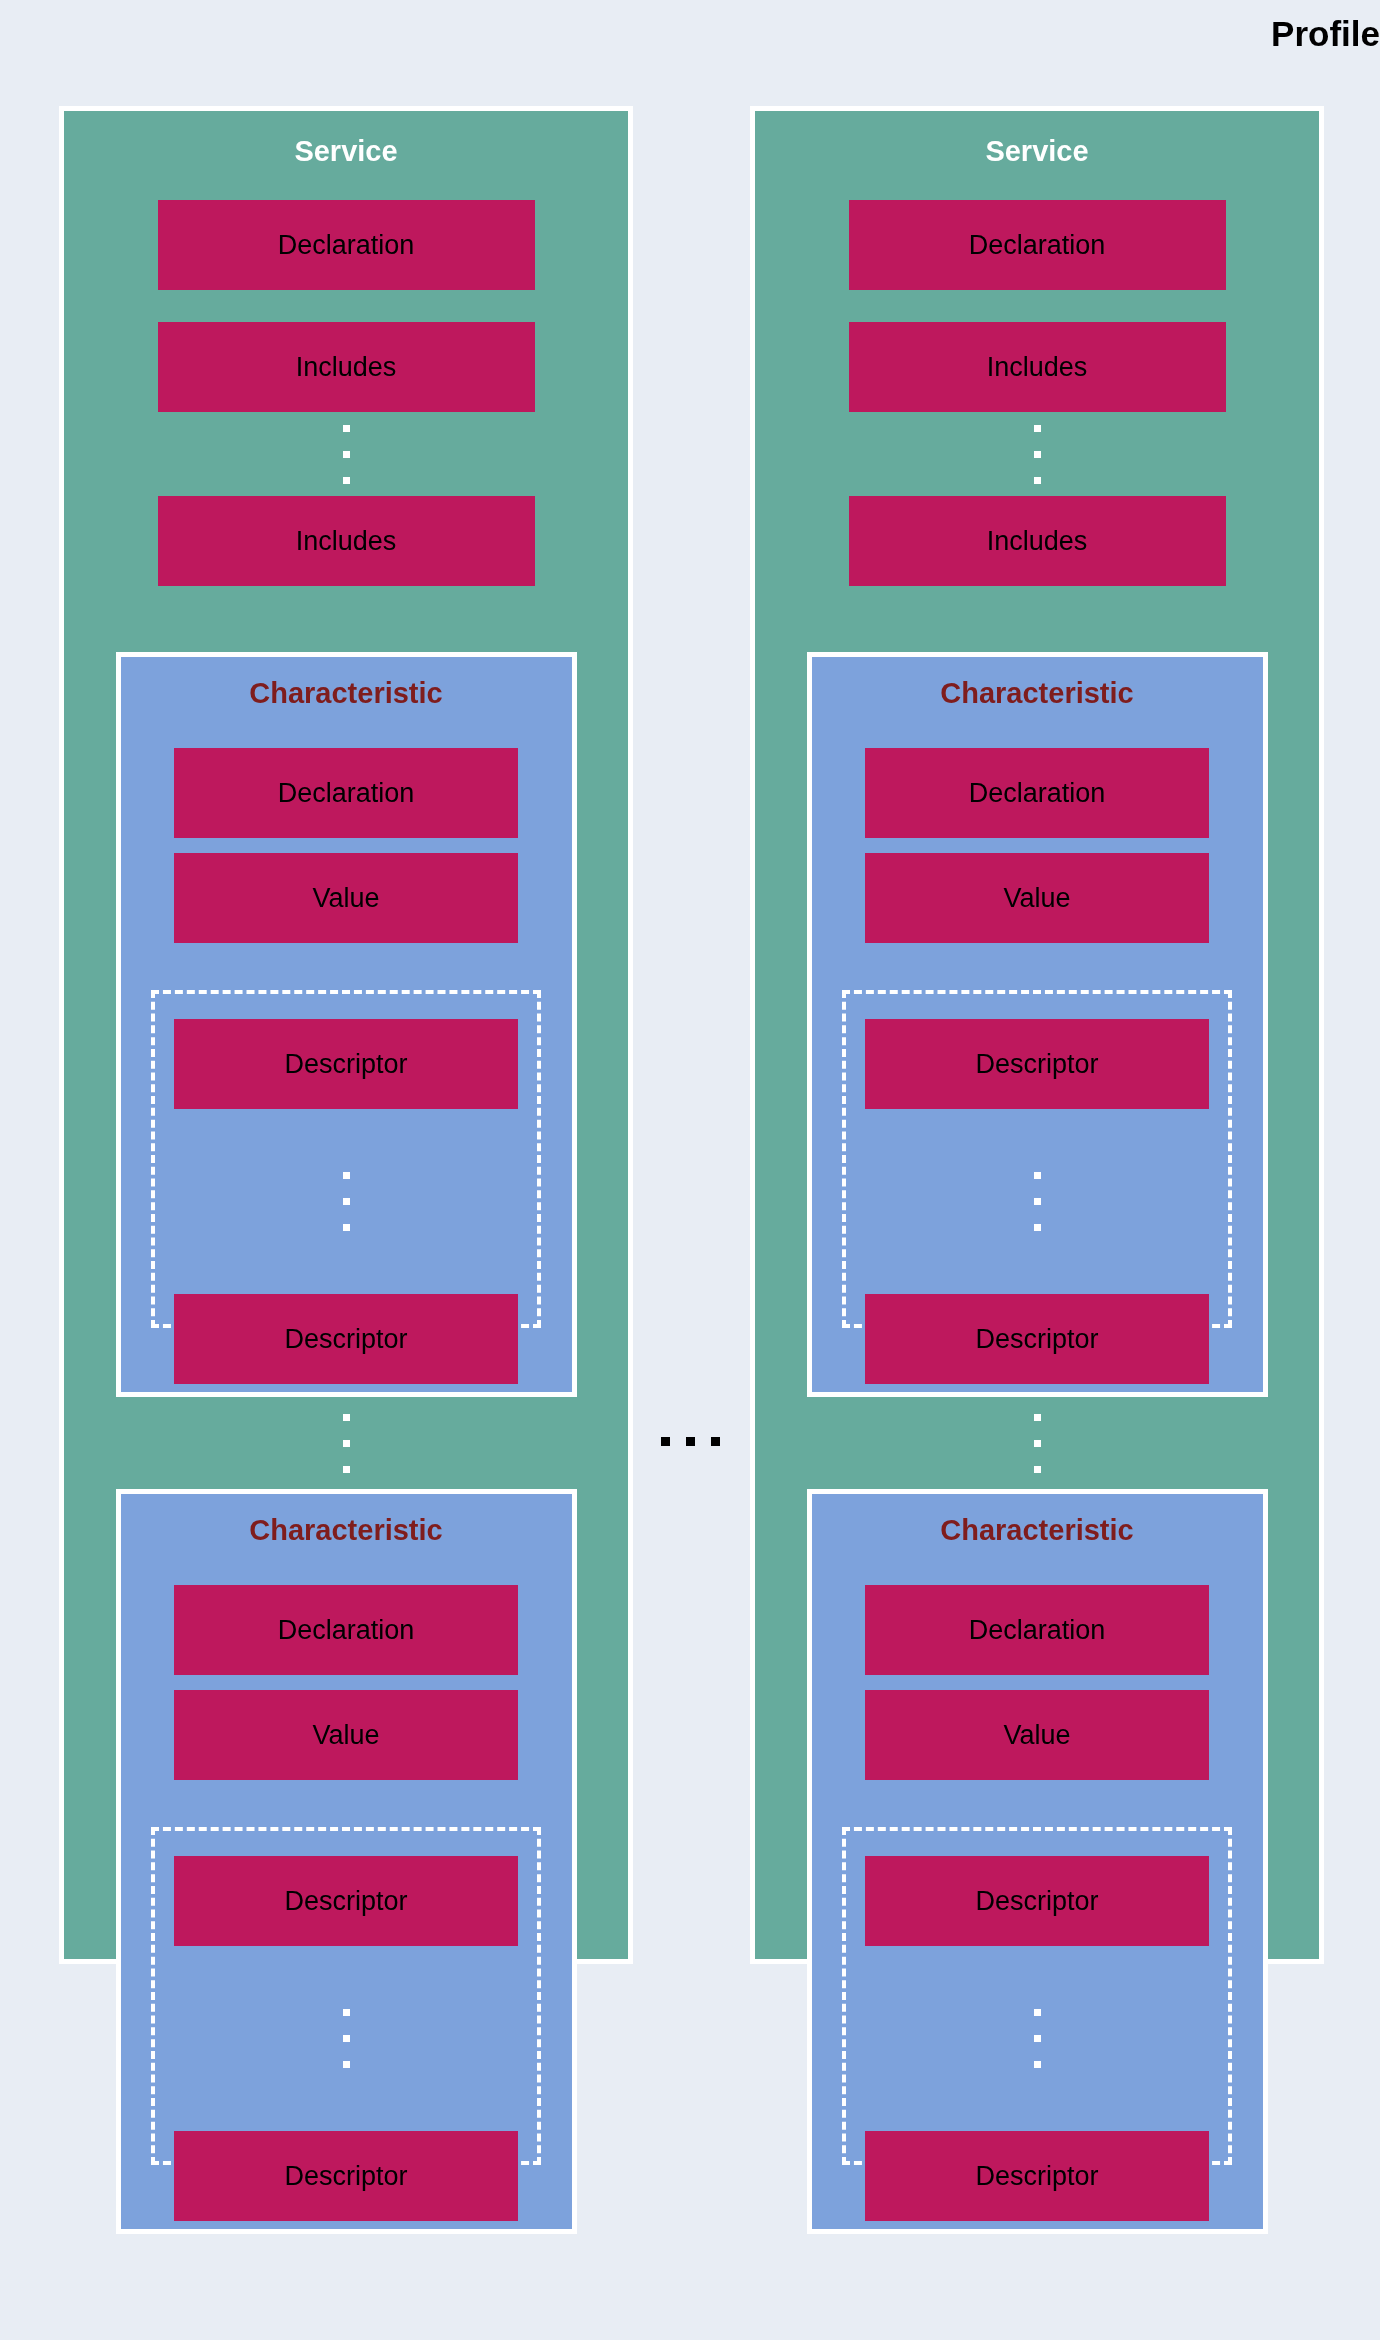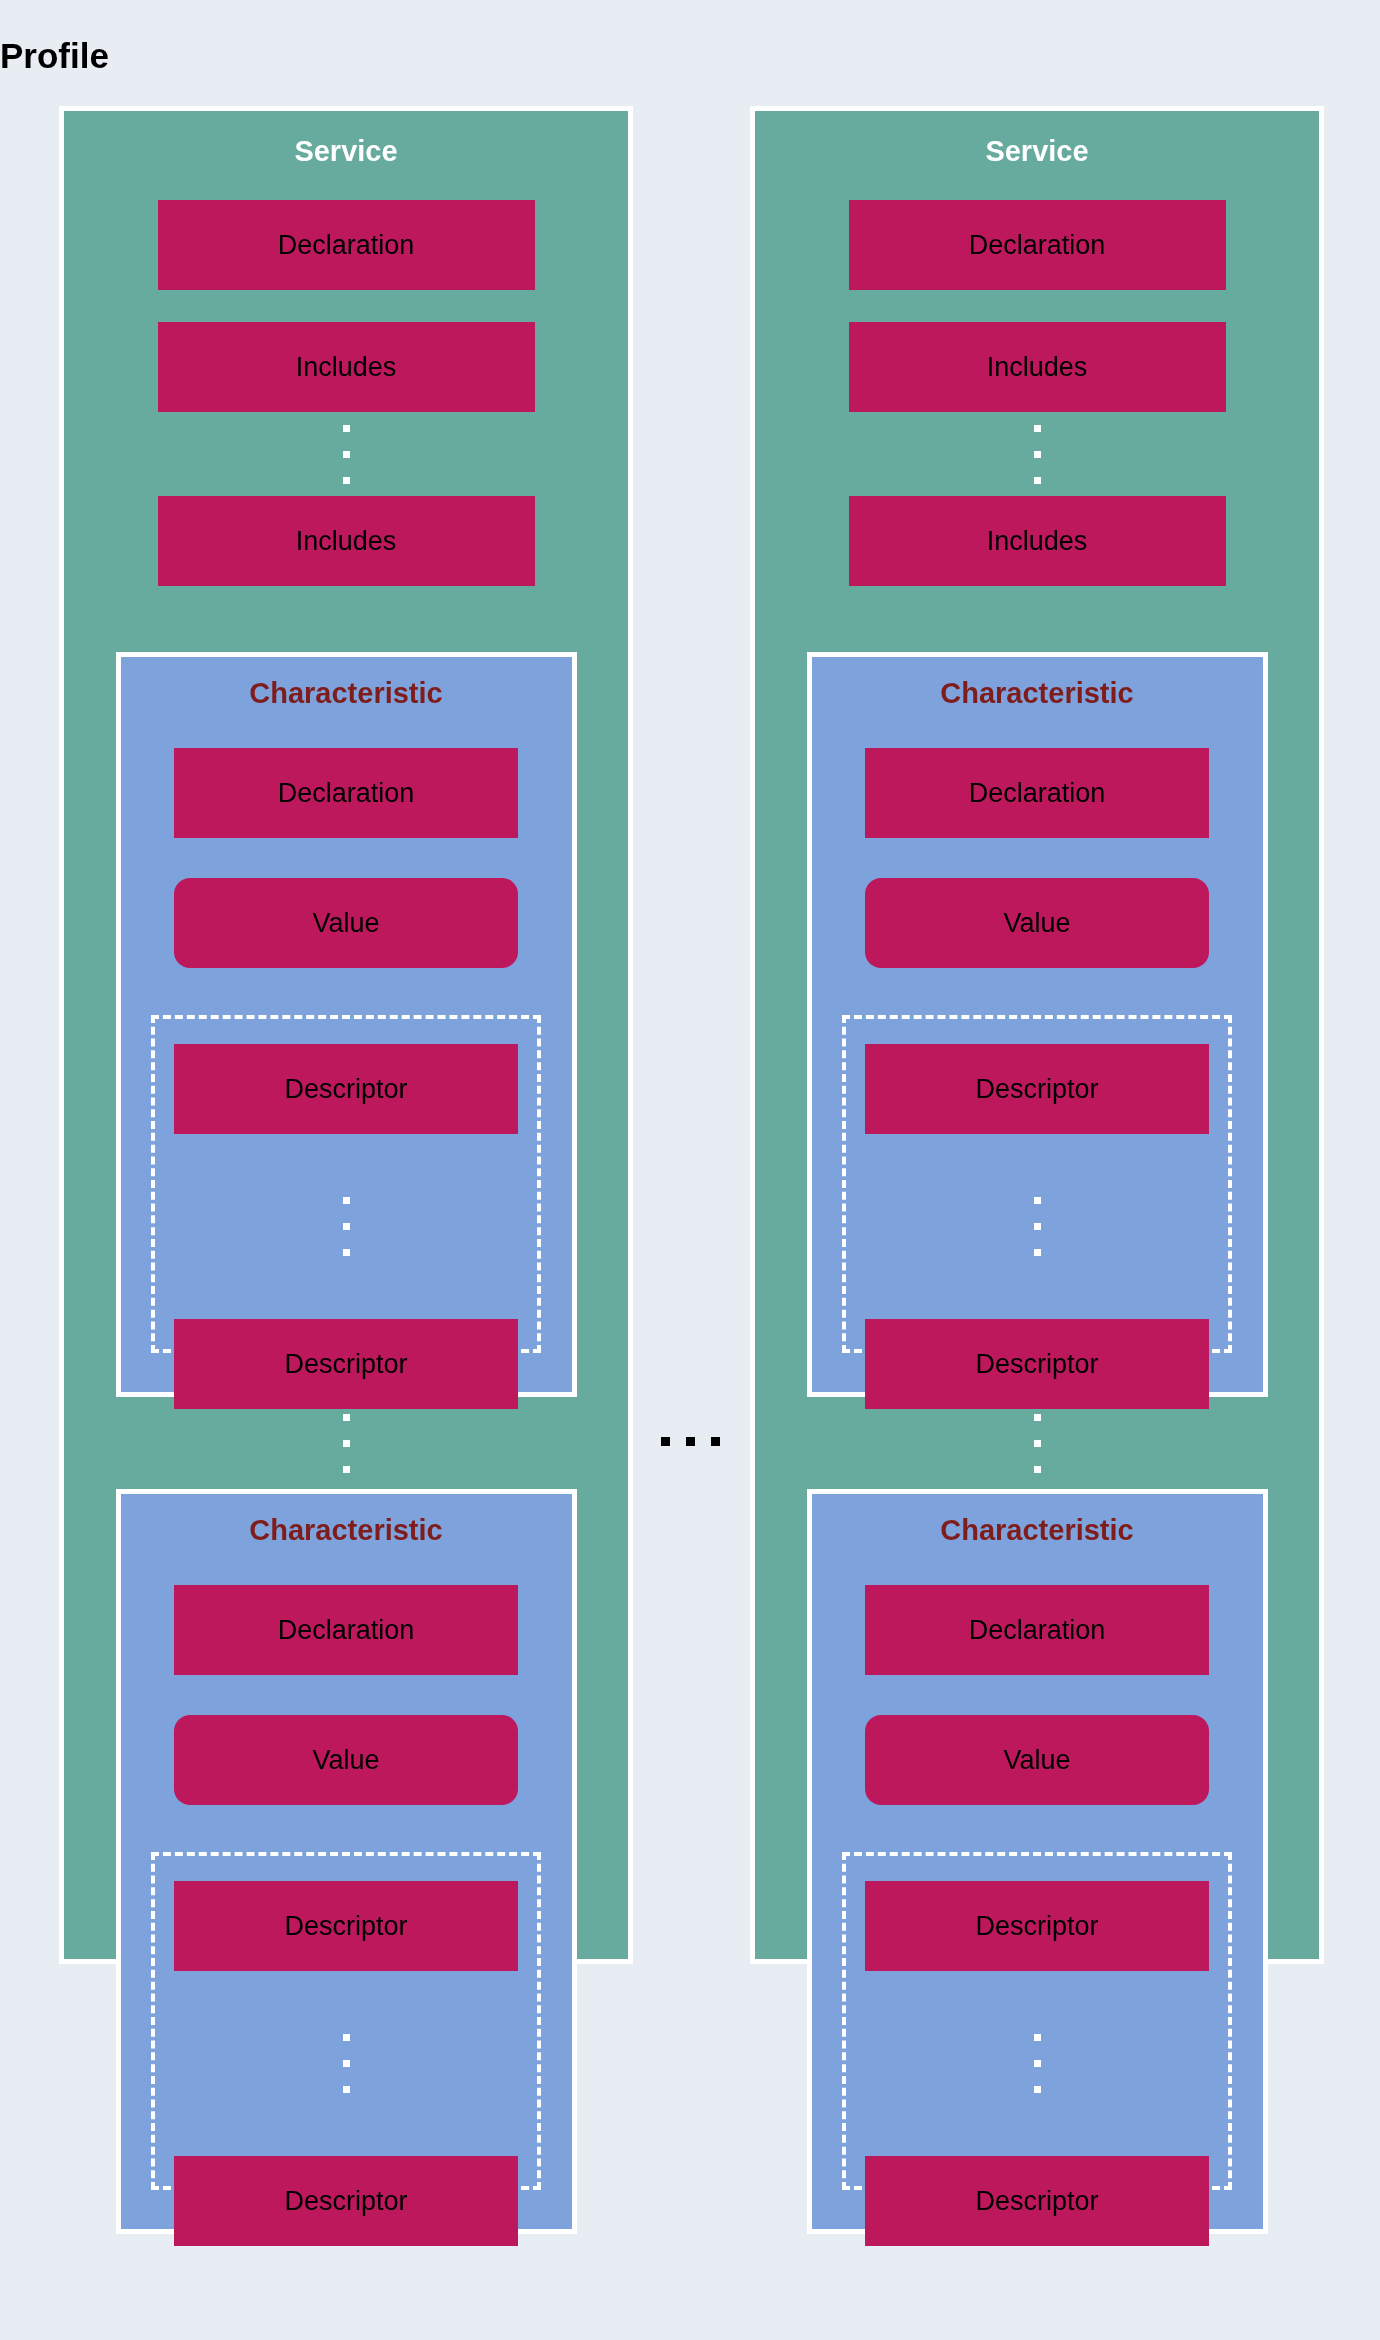--- a/index.html
+++ b/index.html
@@ -2,22 +2,22 @@
 <html><head>
 <meta charset="utf-8">
 <style>
   html,body { margin:0; padding:0; background:#E8EDF4; }
   .page {
     position:relative; width:1380px; height:2340px;
     background:#E8EDF4; overflow:hidden;
     font-family:"Liberation Sans", sans-serif;
   }
   .title {
-    position:absolute; top:36px; left:0; width:100%;
-    text-align:left; font-size:35px; font-weight:bold; color:#000;
+    position:absolute; top:14px; left:0; width:100%;
+    text-align:right; font-size:35px; font-weight:bold; color:#000;
   }
   .service-col {
     position:absolute; top:106px; width:574px; height:1858px;
     background:#66AB9D; border:5px solid #FFFFFF; box-sizing:border-box;
     display:flex; flex-direction:column; align-items:center;
   }
   .col-left  { left:59px; }
   .col-right { left:750px; }
   .service-label {
     margin-top:24px; font-size:29px; line-height:32px;
@@ -26,21 +26,21 @@
   .box {
     background:#be185d; height:90px; flex:none;
     display:flex; align-items:center; justify-content:center;
     font-size:27px; color:#000;
   }
   .wide   { width:377px; }
   .narrow { width:344px; }
   .mt33 { margin-top:33px; }
   .mt32 { margin-top:32px; }
   .mt39 { margin-top:39px; }
-  .mt26 { margin-top:40px;border-radius:16px; }
+  .mt26 { margin-top:15px; }
   .vdots {
     flex:none; display:flex; flex-direction:column;
     align-items:center; justify-content:center; gap:19px;
   }
   .vdots i { display:block; width:7px; height:7px; background:#FFFFFF; }
   .dots-includes { height:84px; }
   .dots-chars    { height:92px; }
   .dots-desc     { height:97px; }
   .char {
     width:461px; height:745px; flex:none; margin-top:66px;

